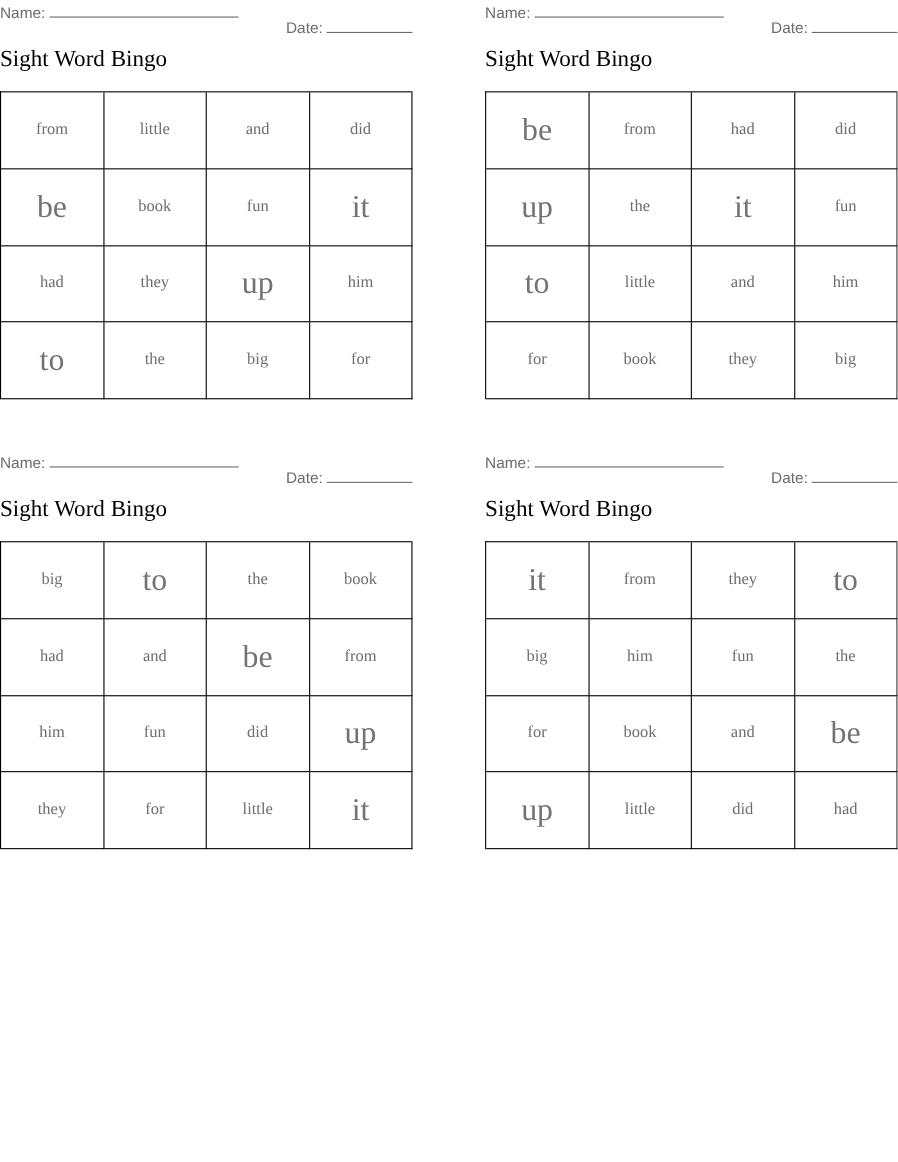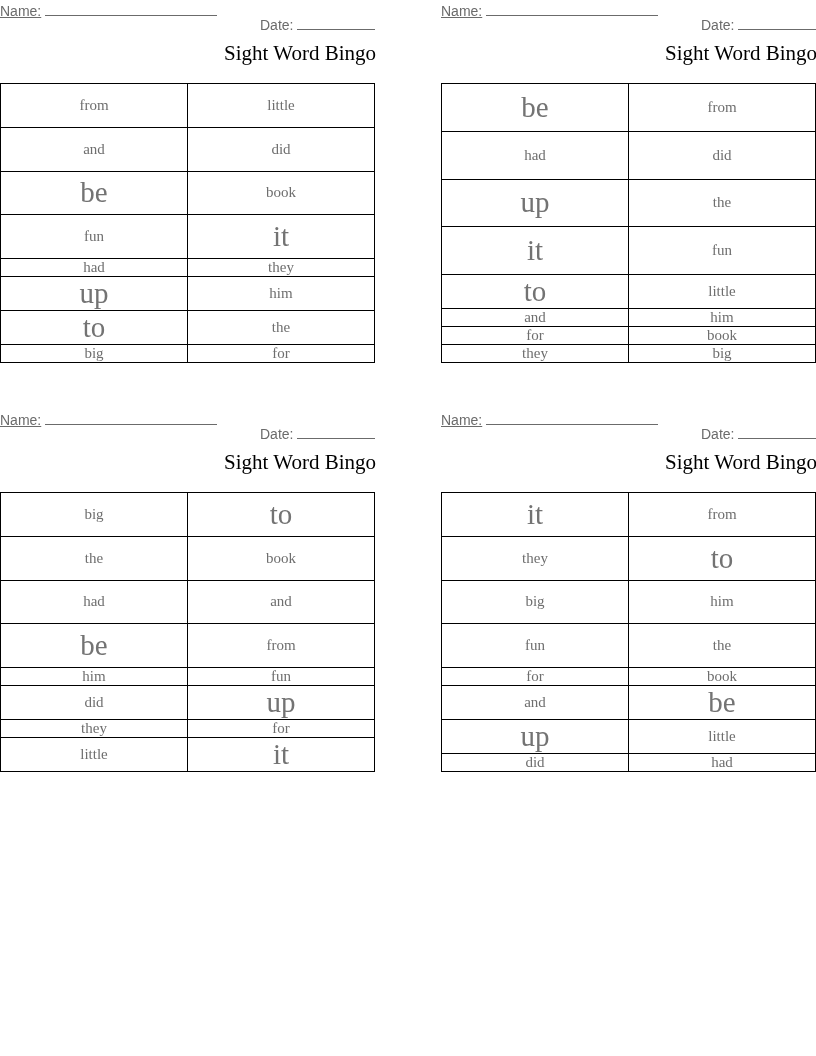--- a/index.html
+++ b/index.html
@@ -25,54 +25,53 @@
       width: 100%;
       font-family: "Liberation Sans", sans-serif;
       font-size: 14px;
       color: #6b6b6b;
       white-space: nowrap;
     }
     .name-field {
       position: absolute;
       left: 0;
       top: 2px;
-      text-decoration: underline;
     }
     .date-field {
       position: absolute;
       left: 260px;
       top: 16px;
     }
     .blank-line {
       display: inline-block;
       border-bottom: 1px solid #6b6b6b;
       height: 13px;
       vertical-align: baseline;
       margin-left: 4px;
     }
     .name-field .blank-line { width: 172px; }
     .date-field .blank-line { width: 78px; }
     .card-title {
       position: absolute;
       top: 41px;
       left: 0;
       width: 376px;
-      text-align: right;
+      text-align: left;
       font-family: "Liberation Serif", serif;
       font-size: 21px;
       color: #000000;
     }
     .grid {
       position: absolute;
       top: 83px;
       left: 0;
       width: 375px;
       height: 280px;
       display: grid;
-      grid-template-columns: repeat(2, 1fr);
+      grid-template-columns: repeat(4, 1fr);
       grid-template-rows: repeat(4, 1fr);
       border-top: 1px solid #000;
       border-left: 1px solid #000;
       box-sizing: border-box;
       text-align: right;
     }
     .cell {
       border-right: 1px solid #000;
       border-bottom: 1px solid #000;
       display: flex;

